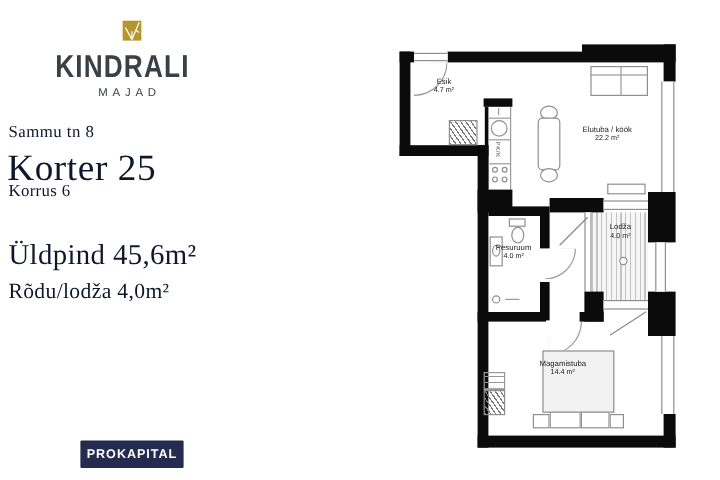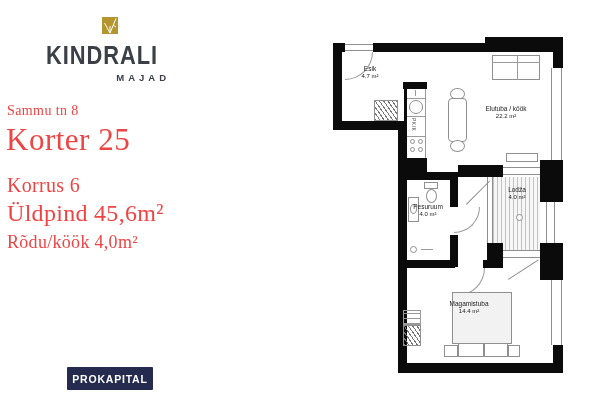--- a/index.html
+++ b/index.html
@@ -2,26 +2,26 @@
 <html><head>
 <meta charset="utf-8">
 <style>
   html,body{margin:0;padding:0;}
   body{width:600px;height:400px;background:#ffffff;position:relative;overflow:hidden;
        font-family:"Liberation Sans",sans-serif;}
   .abs{position:absolute;}
   
   .brand-name{left:46px;top:40px;width:130px;font-size:23px;font-weight:600;color:#3a4046;
               letter-spacing:1px;transform:scale(.95,1.15);transform-origin:left top;white-space:nowrap;}
-  .brand-sub{left:46px;top:72px;width:124px;text-align:right;font-size:9.5px;font-weight:700;
+  .brand-sub{left:46px;top:72px;width:124px;text-align:center;font-size:9.5px;font-weight:400;
              color:#3a4046;letter-spacing:4px;}
-  .serif{font-family:"Liberation Serif","DejaVu Serif",serif;color:#ef4444;white-space:nowrap;}
+  .serif{font-family:"Liberation Serif","DejaVu Serif",serif;color:#0f172a;white-space:nowrap;}
   .street{left:7px;top:103px;font-size:14px;letter-spacing:.4px;}
   .apartment{left:6px;top:122px;font-size:31px;letter-spacing:.5px;}
-  .line3{left:7px;top:174px;font-size:20px;letter-spacing:.3px;}
+  .line3{left:7px;top:152px;font-size:14px;letter-spacing:.3px;}
   .line4{left:7px;top:200px;font-size:24px;letter-spacing:.3px;}
   .line5{left:7px;top:232px;font-size:18px;letter-spacing:.3px;}
   .prokapital{left:67px;top:367px;width:86px;height:23px;background:#242b4e;color:#fff;
               display:flex;align-items:center;justify-content:center;font-size:10.5px;font-weight:700;
               letter-spacing:.8px;border-radius:1px;}
   
   .w{position:absolute;background:#0b0b0b;}
   .ln{position:absolute;background:#9a9a9a;}
   .box{position:absolute;background:#fff;border:1px solid #8f8f8f;box-sizing:border-box;}
   .winV{position:absolute;background:#fff;border-left:1px solid #8f8f8f;border-right:1px solid #8f8f8f;box-sizing:border-box;}
@@ -48,21 +48,21 @@
   <rect x="0" y="0" width="16" height="17" fill="#b5952e"></rect>
   <path d="M8 16 L2.5 6 M8 16 L14 1.5 M8 16 L8 9 M11 8 L14 10" stroke="#ffffff" stroke-width="1" fill="none"></path>
 </svg>
 <div class="abs brand-name">KINDRALI</div>
 <div class="abs brand-sub">MAJAD</div>
 
 <div class="abs serif street">Sammu tn 8</div>
 <div class="abs serif apartment">Korter 25</div>
 <div class="abs serif line3">Korrus 6</div>
 <div class="abs serif line4">Üldpind 45,6m²</div>
-<div class="abs serif line5">Rõdu/köök 4,0m²</div>
+<div class="abs serif line5">Rõdu/lodža 4,0m²</div>
 
 <div class="abs prokapital">
   <span>PROKAPITAL</span>
 </div>
 
 <div class="abs" style="left:0;top:0;width:600px;height:400px;">
 
   <div class="stripes" style="left:493px;top:177px;width:47px;height:73px;"></div>
 
   <div class="w" style="left:333px;top:43px;width:12px;height:9px;"></div>

